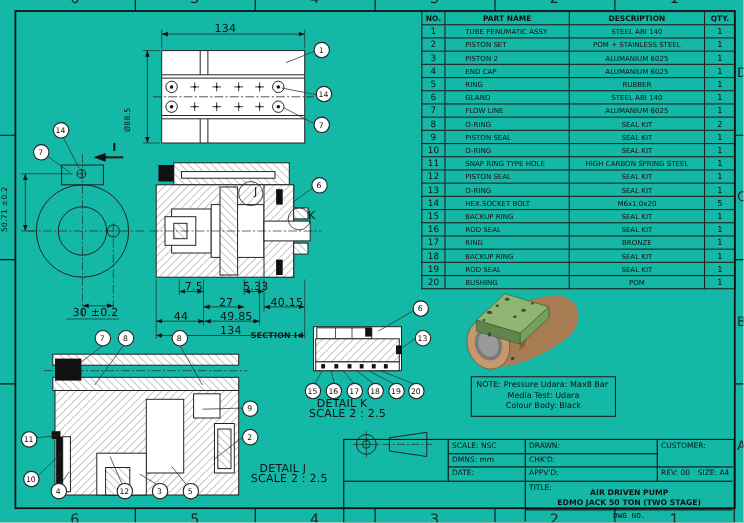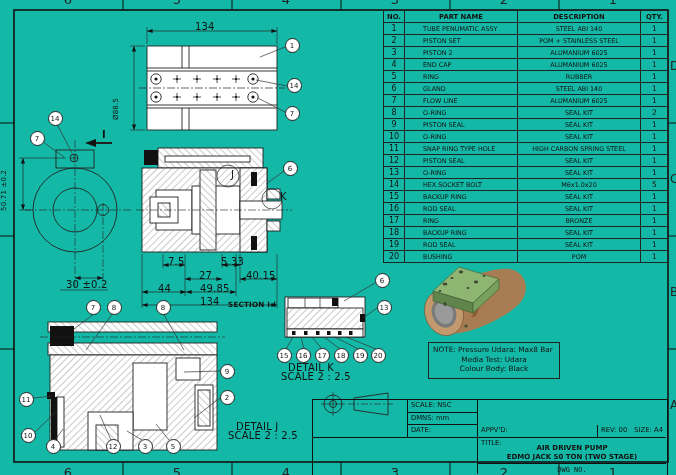--- a/index.html
+++ b/index.html
@@ -359,21 +359,24 @@
           <td class="c3">1</td>
         </tr>
       </tbody>
   </table>
 
   <div id="titleblock">
     <div class="tb-cell tb-br tb-bb" style="left:0;top:0;width:95px;height:38px;"></div>
     <div class="tb-cell tb-br tb-bb" style="left:95px;top:0;width:70px;height:13px;">SCALE: NSC</div>
     <div class="tb-cell tb-br tb-bb" style="left:95px;top:13px;width:70px;height:12px;">DMNS: mm</div>
     <div class="tb-cell tb-br tb-bb" style="left:95px;top:25px;width:70px;height:13px;">DATE:</div>
+    <div class="tb-cell tb-br tb-bb" style="left:165px;top:0;width:120px;height:13px;">DRAWN:</div>
+    <div class="tb-cell tb-br tb-bb" style="left:165px;top:13px;width:120px;height:12px;">CHK'D:</div>
     <div class="tb-cell tb-br tb-bb" style="left:165px;top:25px;width:120px;height:13px;">APPV'D:</div>
+    <div class="tb-cell tb-bb" style="left:285px;top:0;width:68px;height:25px;">CUSTOMER:</div>
     <div class="tb-cell tb-bb" style="left:285px;top:25px;width:68px;height:13px;display:flex;justify-content:space-between;">
       <span>REV: 00</span>
       <span>SIZE: A4</span>
     </div>
     <div class="tb-cell tb-br" style="left:0;top:38px;width:165px;height:36px;"></div>
     <div class="tb-cell tb-bb" style="left:165px;top:38px;width:188px;height:26px;">
       <span>TITLE:</span>
       <div id="tb-title-lines">
         <div>AIR DRIVEN PUMP</div>
         <div>EDMO JACK 50 TON (TWO STAGE)</div>

